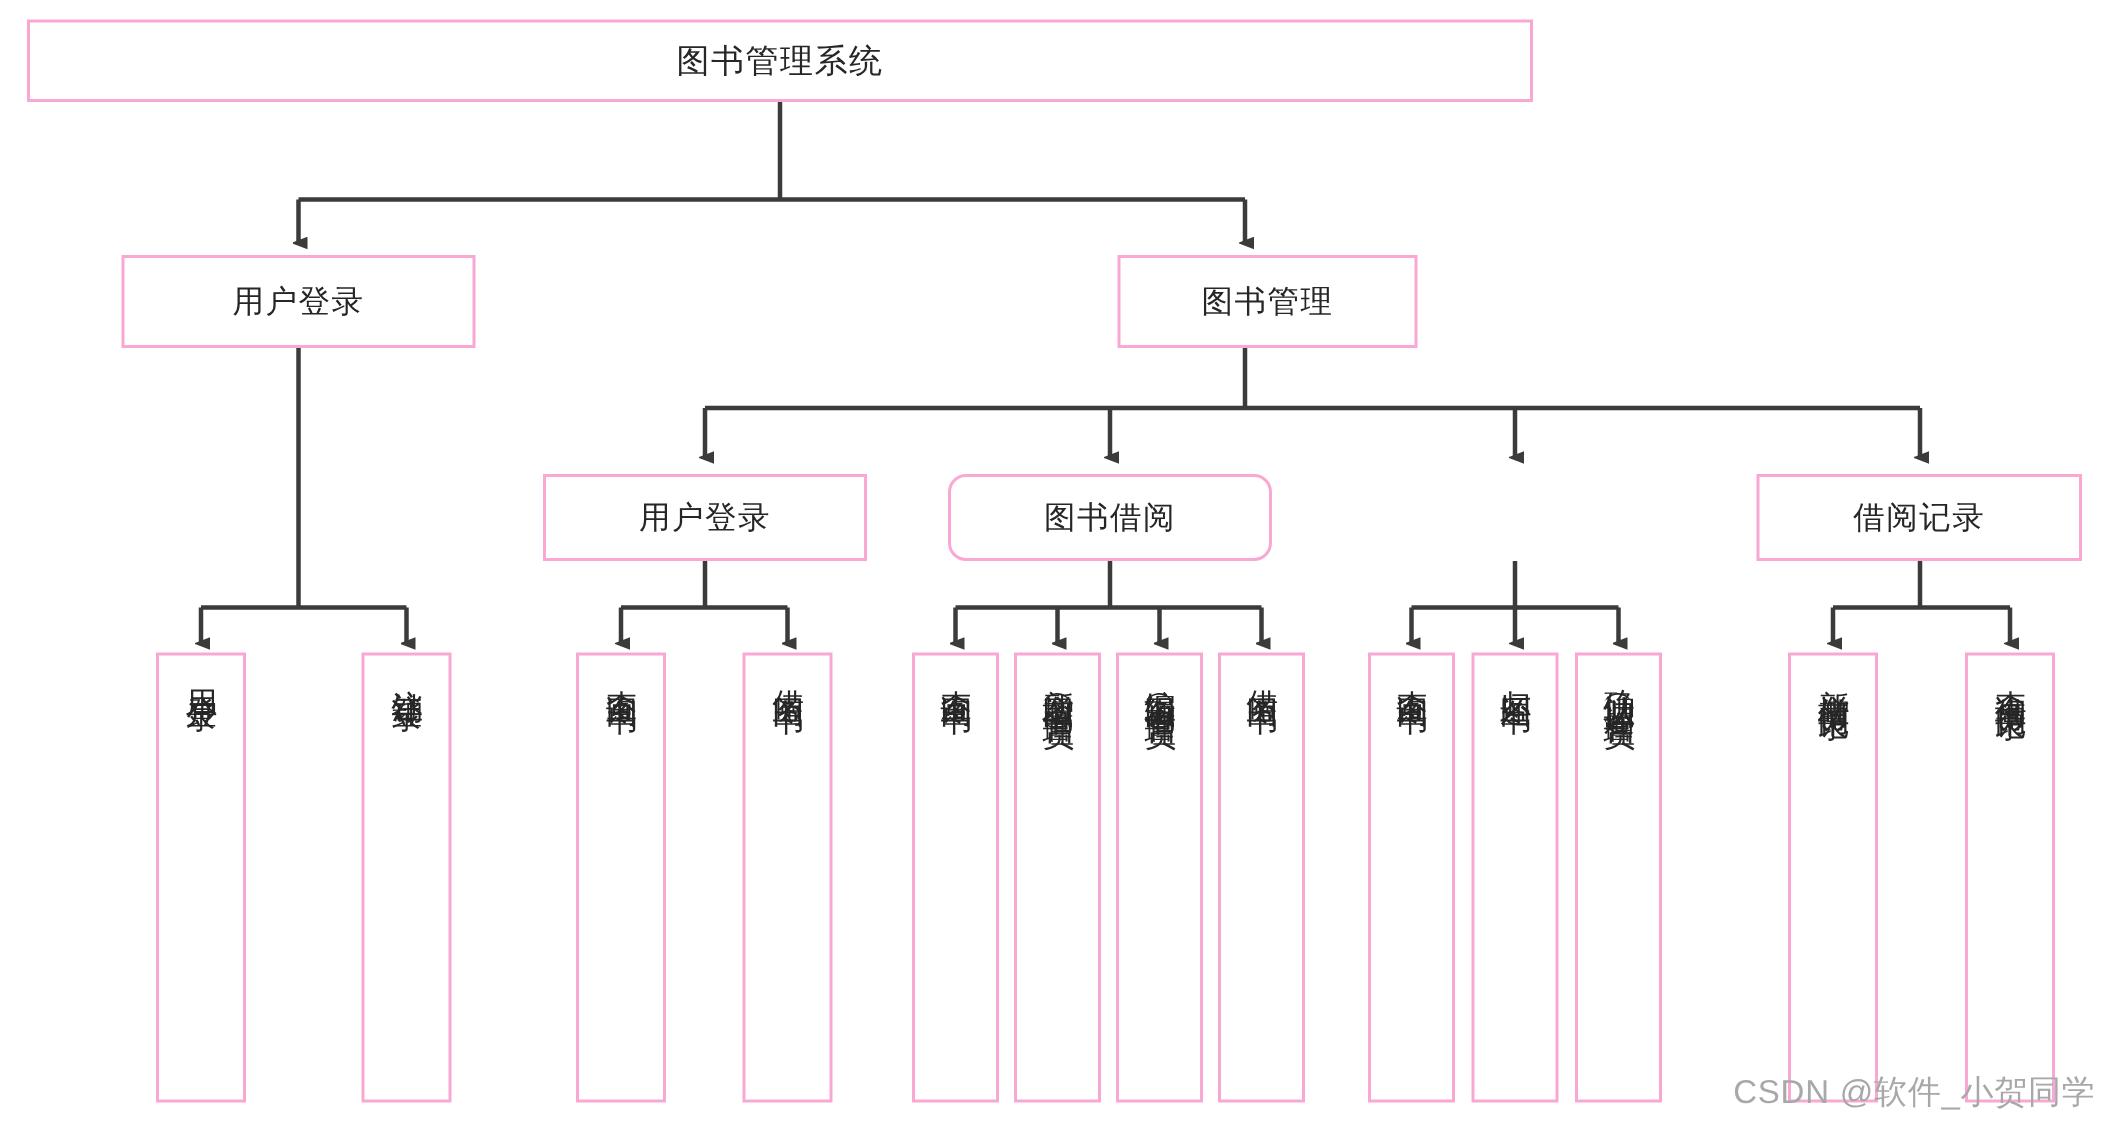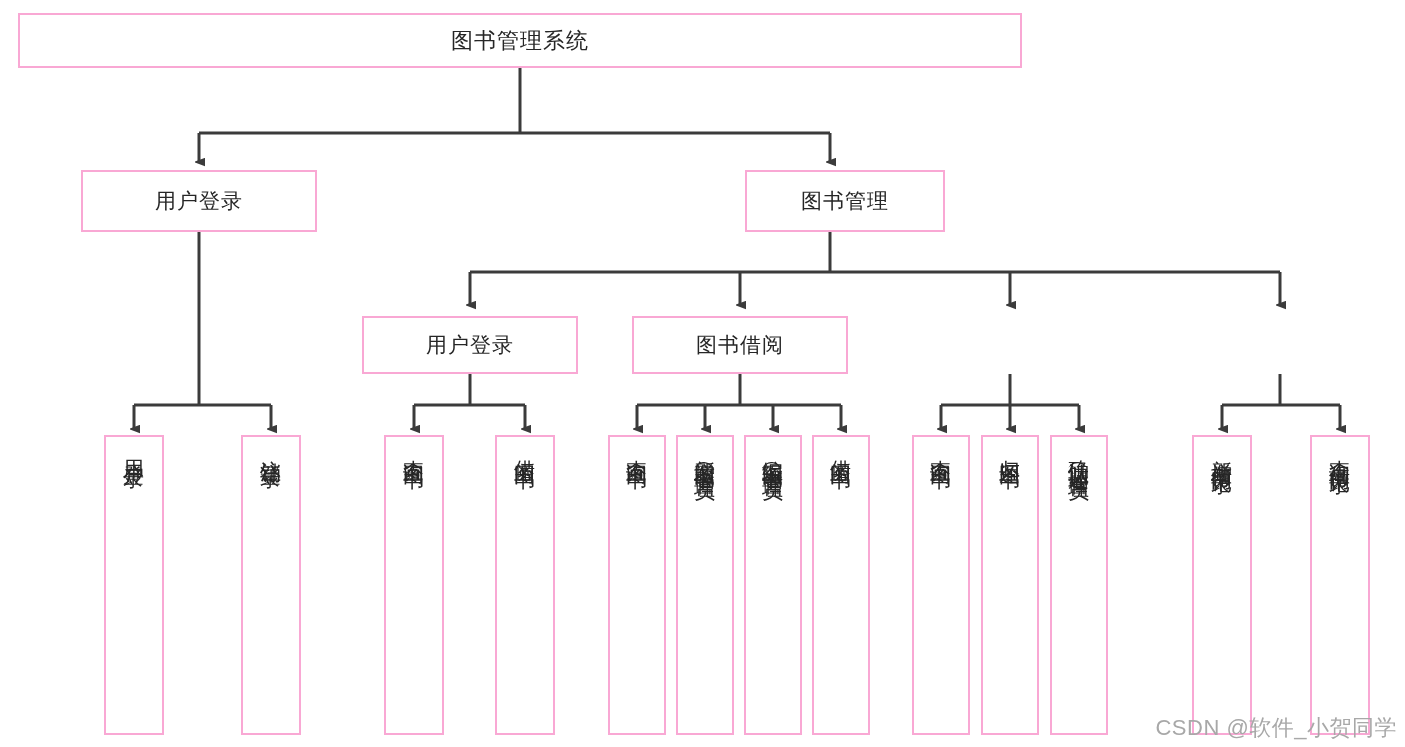--- a/index.html
+++ b/index.html
@@ -127,22 +127,25 @@
   <div class="node horiz" style="left:81px; top:170px; width:236px; height:62px;">
     <span>用户登录</span>
   </div>
   <div class="node horiz" style="left:711px; top:170px; width:200px; height:62px;margin-left:34px;">
     <span>图书管理</span>
   </div>
 
   <div class="node horiz" style="left:362px; top:316px; width:216px; height:58px;">
     <span>用户登录</span>
   </div>
-  <div class="node horiz" style="left:632px; top:316px; width:216px; height:58px;">
+  <div class="node horiz" style="left:632px; top:316px; width:216px; height:58px;border-radius:12px;">
     <span>图书借阅</span>
+  </div>
+  <div class="node horiz" style="left:1171px; top:316px; width:217px; height:58px;">
+    <span>借阅记录</span>
   </div>
 
   <div class="node vert" style="left:104px; top:435px; width:60px; height:300px;">
     <span class="vtext">用户登录</span>
   </div>
   <div class="node vert" style="left:241px; top:435px; width:60px; height:300px;">
     <span class="vtext">注销登录</span>
   </div>
 
   <div class="node vert" style="left:384px; top:435px; width:60px; height:300px;">

